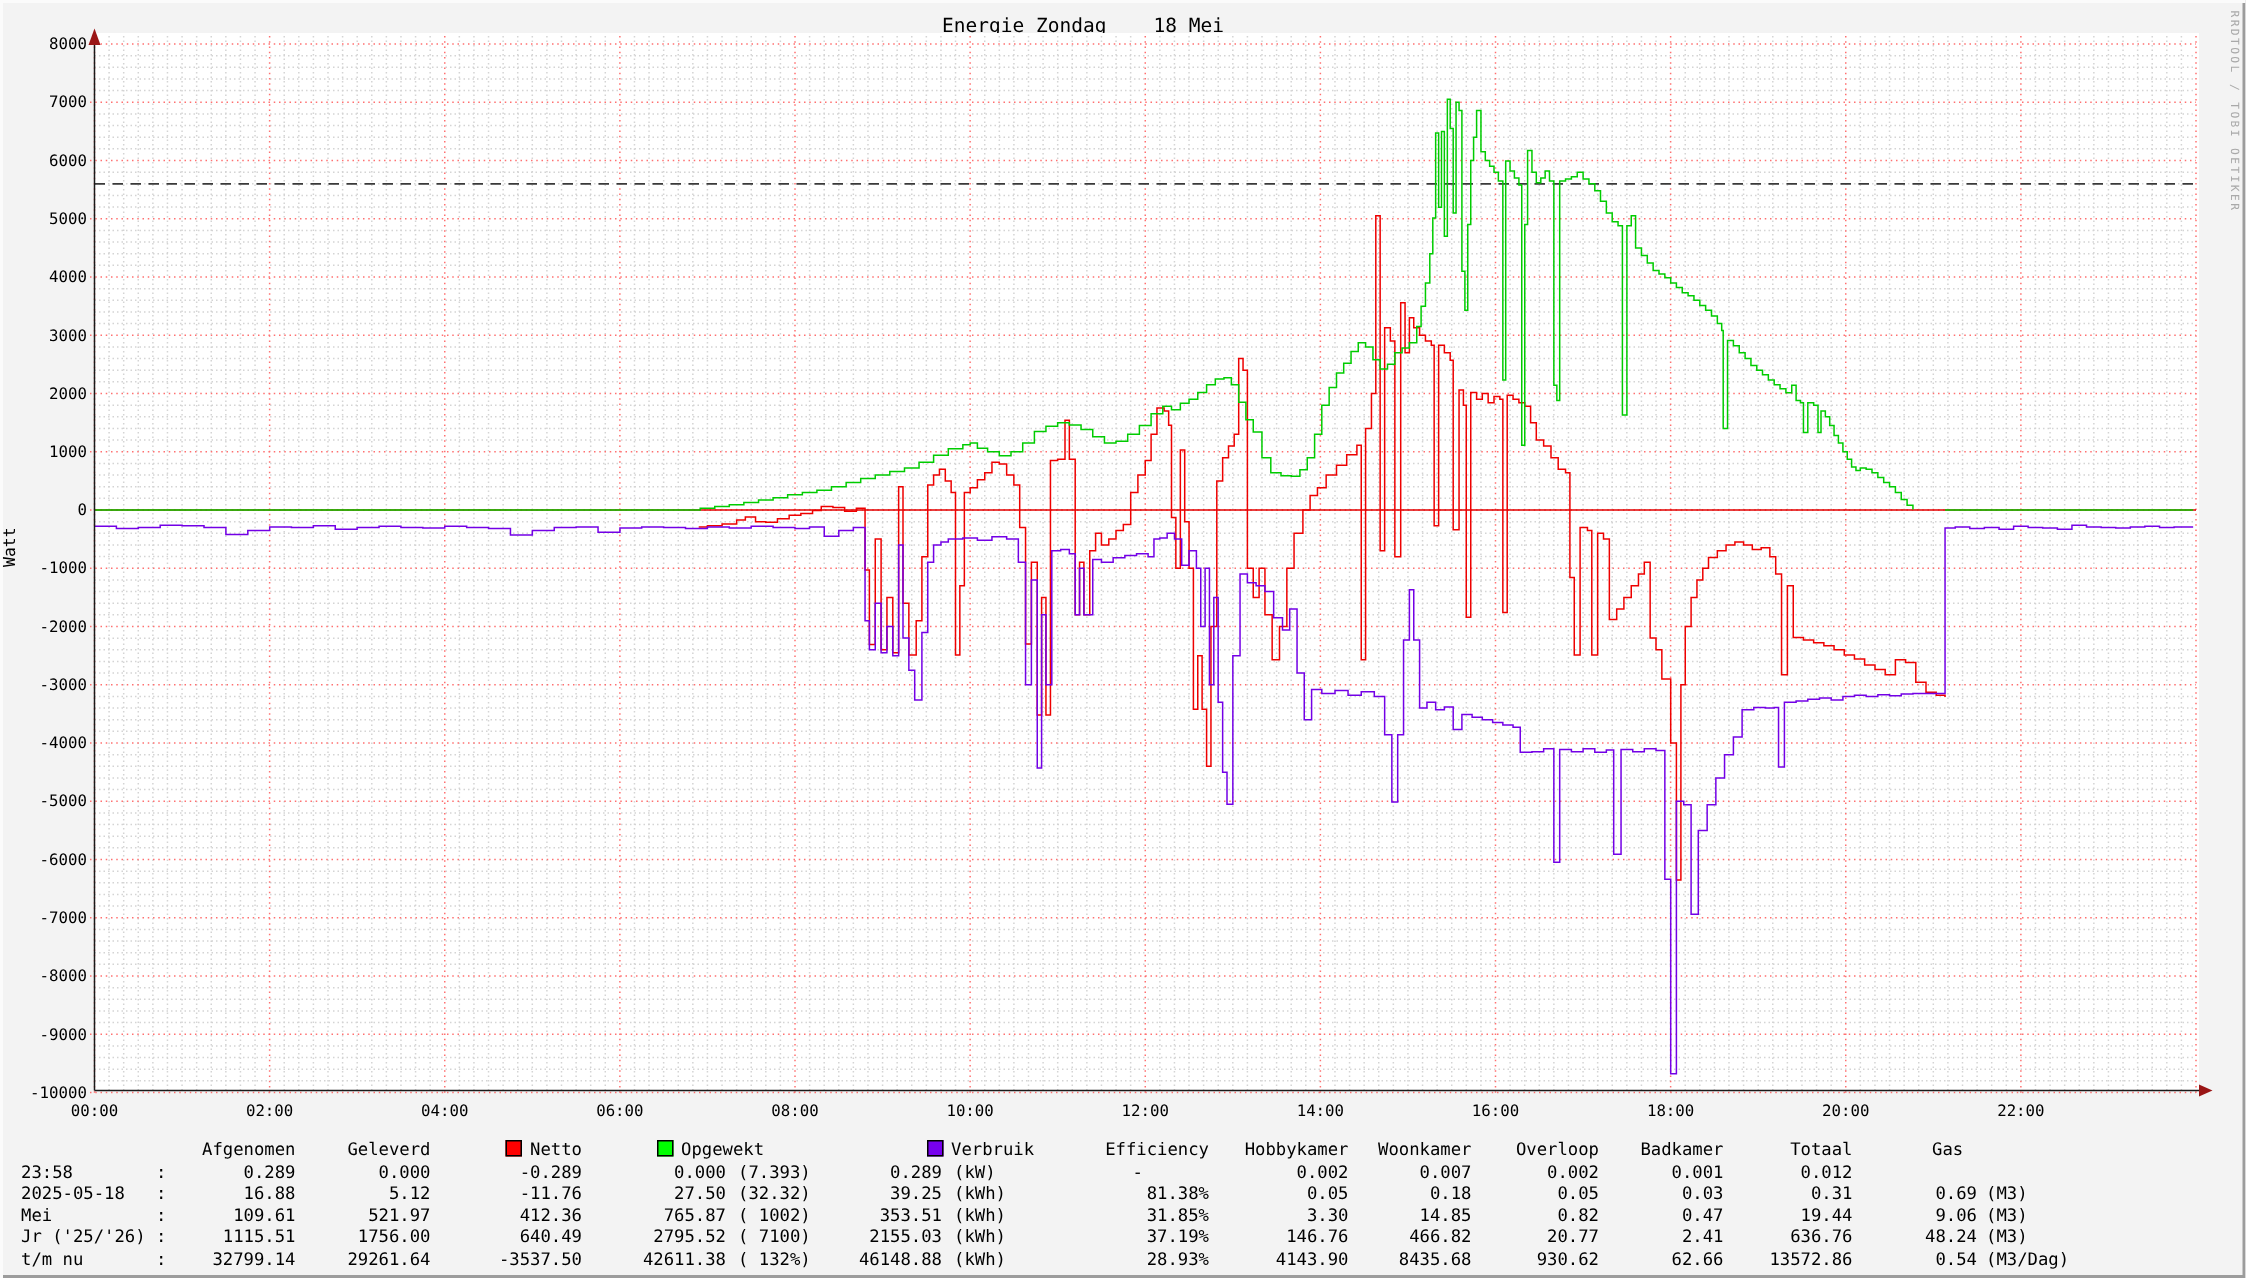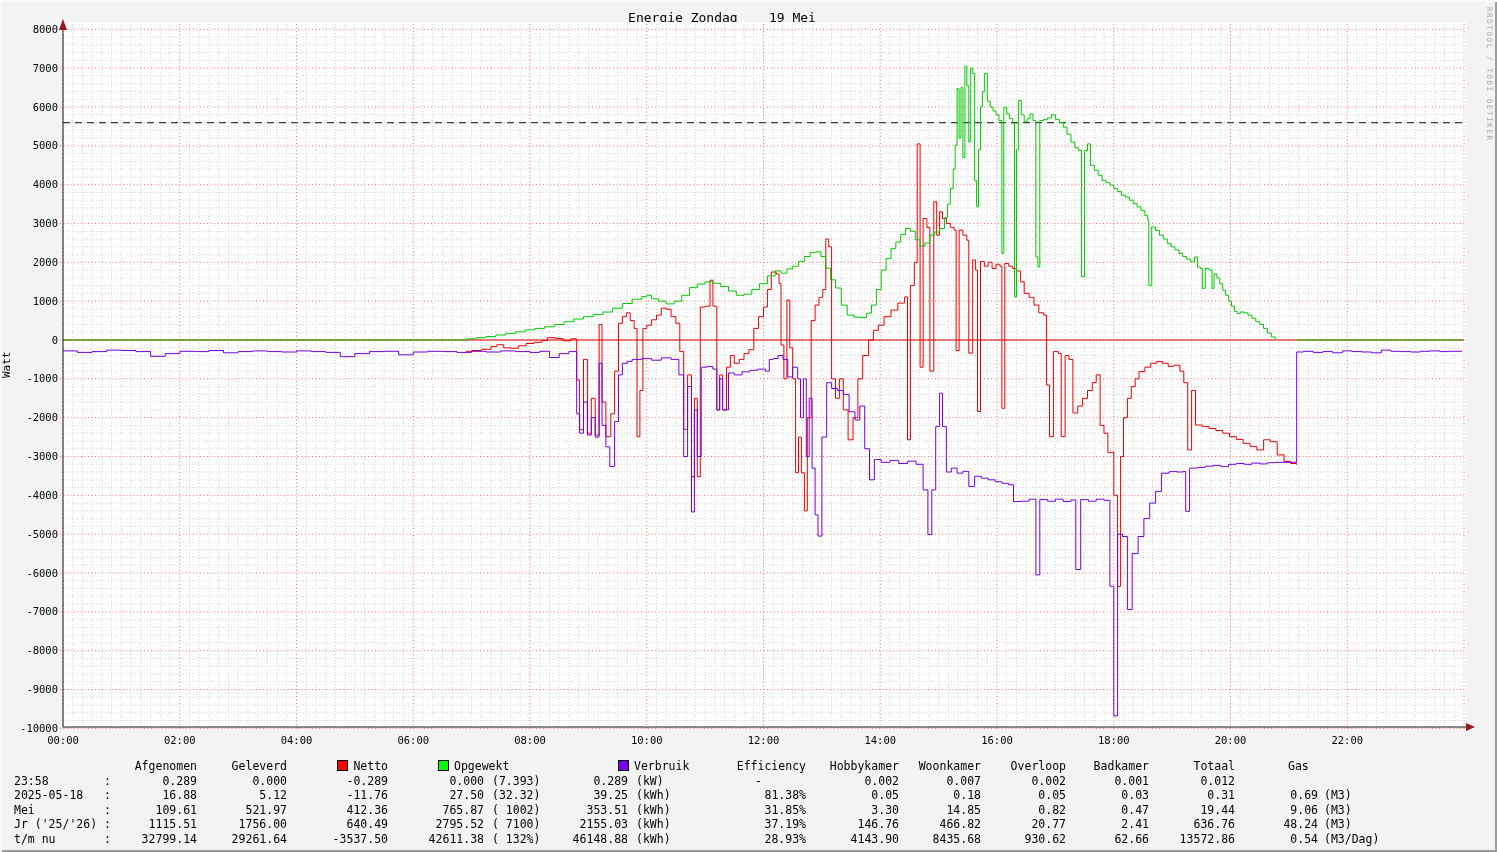--- a/index.html
+++ b/index.html
@@ -19,21 +19,21 @@
   .tablewrap{position:absolute;left:0;top:757px;width:1497px;height:95px;font-size:11.5px;}
   .trow{position:absolute;left:0;width:1497px;height:14px;white-space:pre;}
   .tcell{position:absolute;top:0;white-space:pre;}
   .sq{display:inline-block;width:9px;height:9px;border:1px solid #000;
     margin-right:5px;transform:translateY(1px);}
 </style>
 </head>
 <body>
 
 <div class="screen">
-  <div class="title">Energie Zondag    19 Mei</div>
+  <div class="title">Energie Zondag    18 Mei</div>
   <div class="ylabel">Watt</div>
   <div class="watermark">RRDTOOL / TOBI OETIKER</div>
   <svg id="chart" width="1497" height="755">
       <rect x="63" y="22" width="1403" height="705" fill="#ffffff"></rect>
       <g stroke="#d4d4d4" stroke-width="1" stroke-dasharray="1,2">
         <line x1="72.72916666666667" x2="72.72916666666667" y1="24" y2="727"></line>
         <line x1="82.45833333333333" x2="82.45833333333333" y1="24" y2="727"></line>
         <line x1="92.1875" x2="92.1875" y1="24" y2="727"></line>
         <line x1="101.91666666666666" x2="101.91666666666666" y1="24" y2="727"></line>
         <line x1="111.64583333333334" x2="111.64583333333334" y1="24" y2="727"></line>

